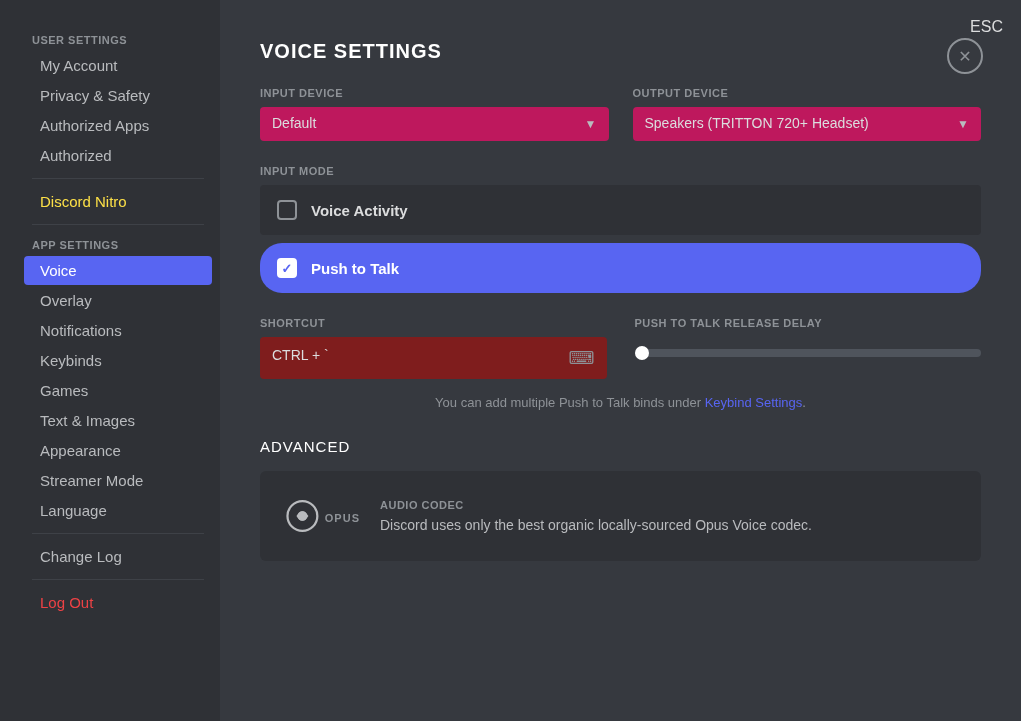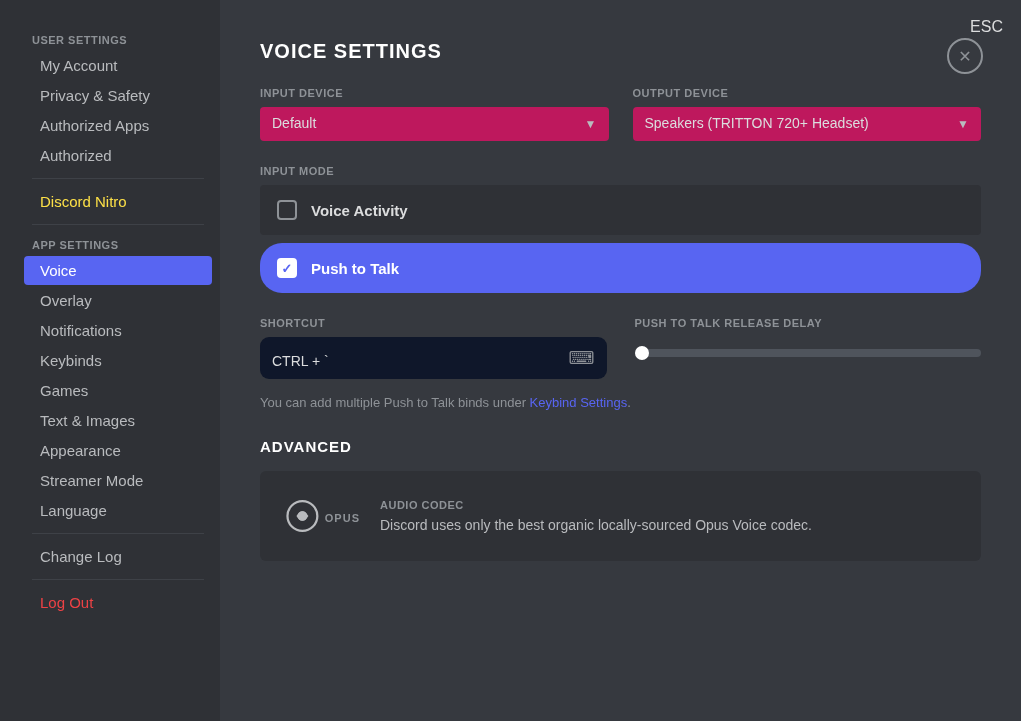--- a/index.html
+++ b/index.html
@@ -242,23 +242,23 @@
     .shortcut-row {
       display: flex;
       gap: 28px;
       margin-bottom: 16px;
     }
     .shortcut-col {
       flex: 1;
     }
     .shortcut-input-wrap {
       display: flex;
-      align-items: flex-end;
-      background: #0f172a;
-      border-radius: 9px;
+      align-items: flex-start;
+      background: #7f1d1d;
+      border-radius: 4px;
       padding: 10px 12px;
     }
     .shortcut-value {
       flex: 1;
       font-size: 14px;
       color: #dcddde;
     }
     .keyboard-icon {
       color: #8e9297;
       font-size: 18px;
@@ -287,30 +287,31 @@
       top: 50%;
       transform: translateY(-50%);
       left: 0px;
       cursor: pointer;
     }
 
     .hint-text {
       font-size: 13px;
       color: #8e9297;
       margin-bottom: 28px;
+      text-align: center;
     }
     .hint-text a {
       color: #5865f2;
       text-decoration: none;
     }
 
     
     .advanced-title {
       font-size: 15px;
-      font-weight: 700;
+      font-weight: 400;
       color: #ffffff;
       text-transform: uppercase;
       letter-spacing: 1px;
       margin-bottom: 16px;
     }
     .codec-card {
       background: #2f3136;
       border-radius: 6px;
       padding: 20px;
       display: flex;

